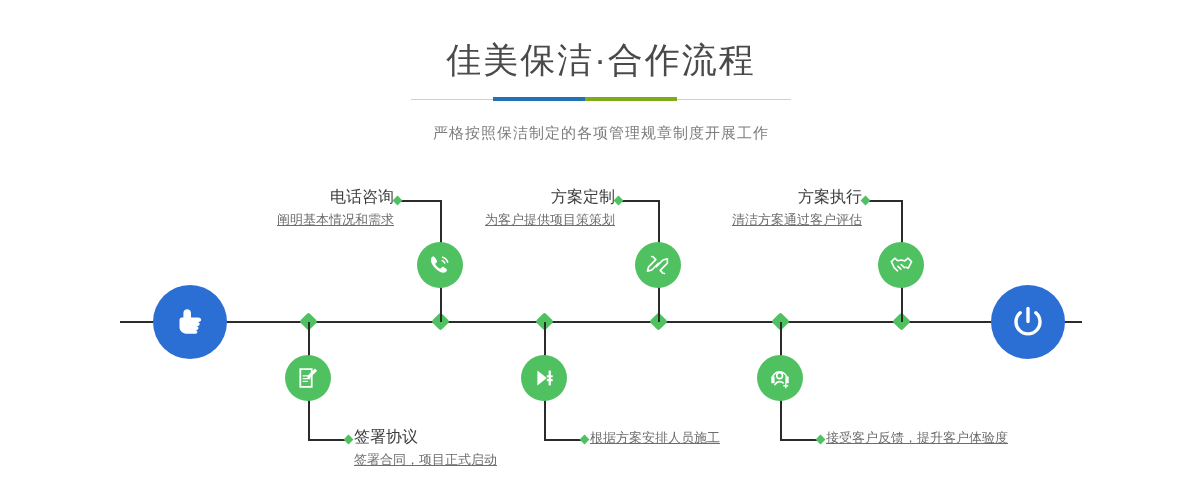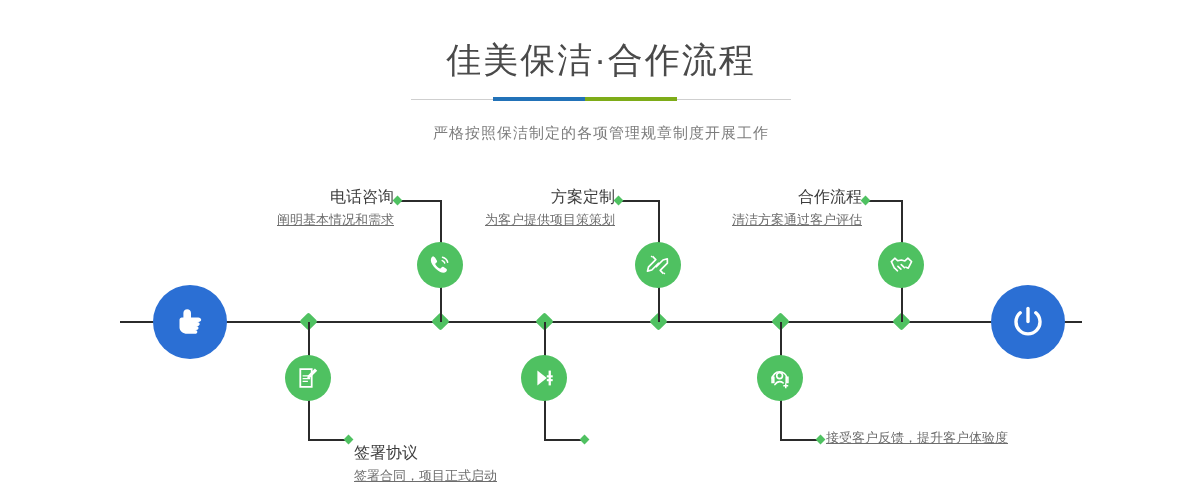--- a/index.html
+++ b/index.html
@@ -148,21 +148,21 @@
   <div class="tick-dot" style="left:345px;top:436px;"></div>
   <div class="stepcap" style="left:285px;top:355px;background:#4fc161;">
     <span>
       <svg width="26" height="26" viewBox="0 0 26 26" aria-hidden="true">
         <path fill="none" stroke="#ffffff" stroke-width="1.8" d="M5.3 4.2h11.4v17.6H5.3z"></path>
         <path fill="#ffffff" d="M7.6 10.2h7.6v1.3H7.6zM7.6 13h7.6v1.3H7.6zM7.6 15.8h5.3v1.3H7.6z"></path>
         <path fill="#ffffff" d="M19.9 3.4l2.3 2.3-7.1 7.1-3 .8.8-3z"></path>
       </svg>
     </span>
   </div>
-  <div class="lbl left-align" style="left:354px;top:426px;width:250px;margin-top:16px;">
+  <div class="lbl left-align" style="left:354px;top:426px;width:250px;">
     <div class="t">签署协议</div>
     <div class="d">签署合同，项目正式启动</div>
   </div>
 
   <div class="node-diamond" style="left:652px;top:315px;"></div>
   <div class="vline" style="left:658px;top:212px;height:110px;"></div>
   <div class="hline" style="left:619px;top:200px;width:41px;"></div>
   <div class="vline" style="left:658px;top:200px;height:14px;"></div>
   <div class="tick-dot" style="left:615px;top:197px;"></div>
   <div class="stepcap" style="left:635px;top:242px;background:#4fc161;">
@@ -189,39 +189,40 @@
     <span>
       <svg width="26" height="26" viewBox="0 0 26 26" aria-hidden="true">
         <path fill="#ffffff" d="M6.4 5.6l9.4 7.4-9.4 7.4z"></path>
         <rect fill="#ffffff" x="17.6" y="5.6" width="2.3" height="14.8"></rect>
         <rect fill="#ffffff" x="15.8" y="10.3" width="5.9" height="2.1"></rect>
         <rect fill="#ffffff" x="15.8" y="14.1" width="5.9" height="2.1"></rect>
       </svg>
     </span>
   </div>
   <div class="lbl left-align" style="left:590px;top:426px;width:250px;">
+    <div class="d">根据方案安排人员施工</div>
   </div>
 
   <div class="node-diamond" style="left:895px;top:315px;"></div>
   <div class="vline" style="left:901px;top:212px;height:110px;"></div>
   <div class="hline" style="left:866px;top:200px;width:37px;"></div>
   <div class="vline" style="left:901px;top:200px;height:14px;"></div>
   <div class="tick-dot" style="left:862px;top:197px;"></div>
   <div class="stepcap" style="left:878px;top:242px;background:#4fc161;">
     <span>
       <svg width="27" height="27" viewBox="0 0 27 27" aria-hidden="true">
         <g fill="none" stroke="#ffffff" stroke-width="1.6" stroke-linejoin="round" stroke-linecap="round">
           <path d="M3.4 9.6l3.4-3.4 3 2.6 3.6-.8 3.5.9 3-2.7 3.7 3.4-3.3 6.6-2.4-1"></path>
           <path d="M6.7 16.2l2.8 2.6M9.9 14.3l3 2.8M13.2 12.6l3.2 3M6.4 16.1l-2.9-6.3"></path>
         </g>
       </svg>
     </span>
   </div>
   <div class="lbl right-align" style="left:622px;top:186px;width:240px;">
-    <div class="t">合作流程</div>
+    <div class="t">方案执行</div>
     <div class="d">清洁方案通过客户评估</div>
   </div>
 
   <div class="node-diamond" style="left:774px;top:315px;"></div>
   <div class="vline" style="left:780px;top:322px;height:118px;"></div>
   <div class="hline" style="left:780px;top:439px;width:40px;"></div>
   <div class="tick-dot" style="left:817px;top:436px;"></div>
   <div class="stepcap" style="left:757px;top:355px;background:#4fc161;">
     <span>
       <svg width="26" height="26" viewBox="0 0 26 26" aria-hidden="true">

